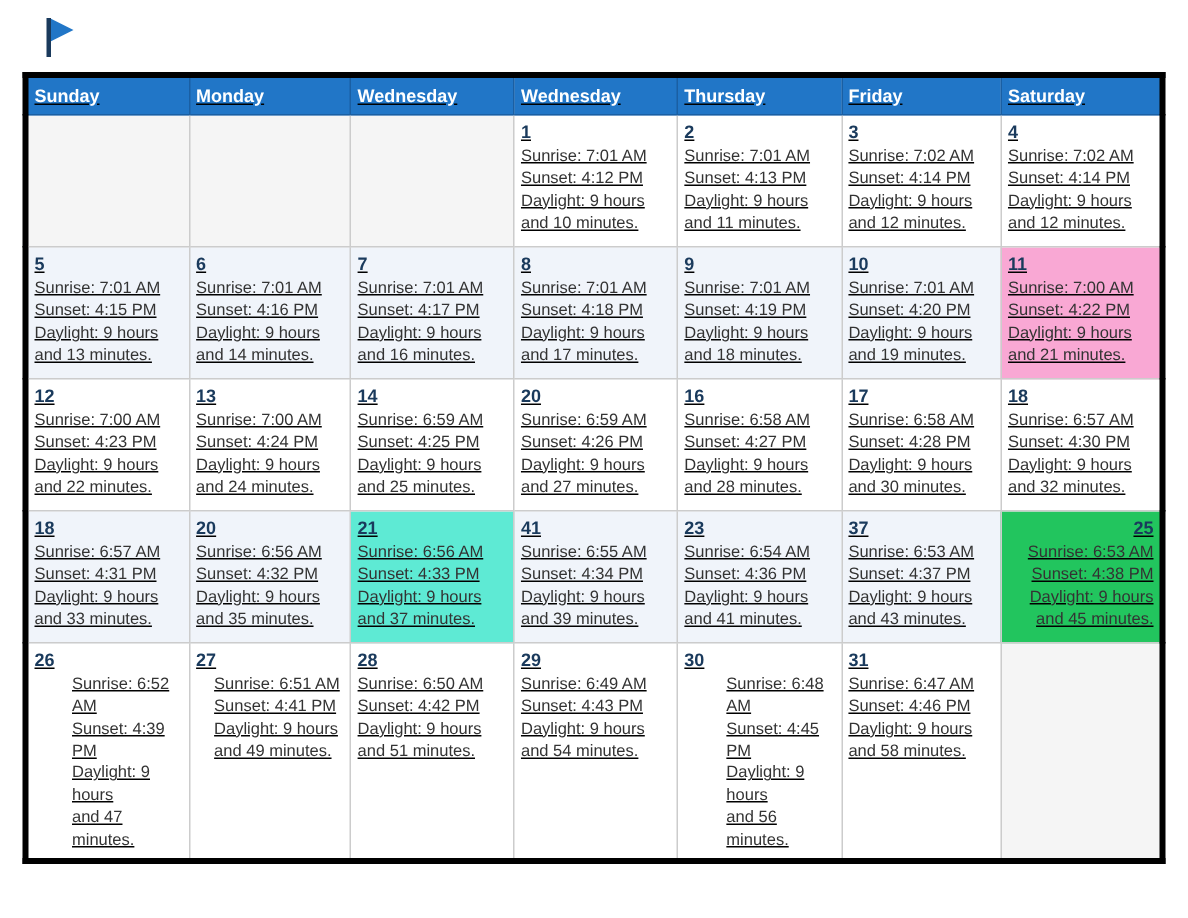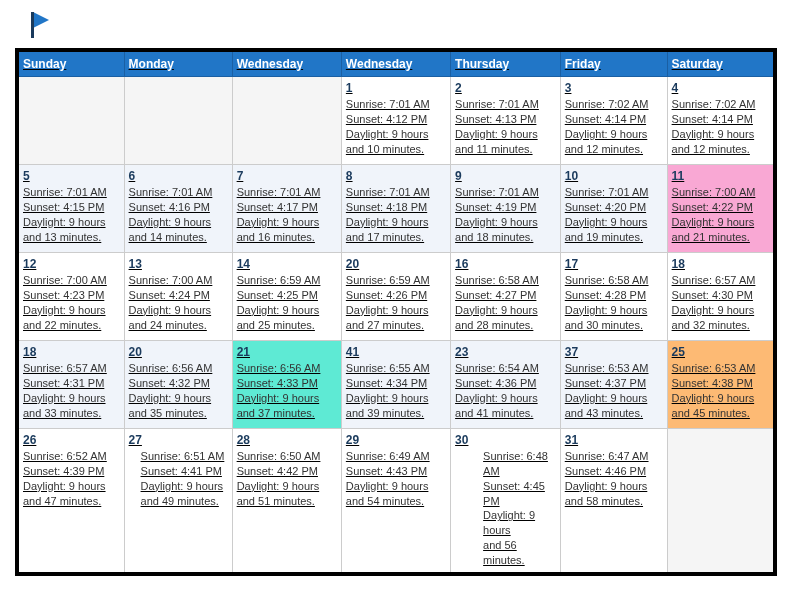--- a/index.html
+++ b/index.html
@@ -295,32 +295,32 @@
 Daylight: 9 hours
 and 41 minutes.</div>
           </td>
           <td style="background: rgb(240, 244, 250);">
             <div class="day-num">37</div>
             <div class="day-info" style="white-space: pre-line;">Sunrise: 6:53 AM
 Sunset: 4:37 PM
 Daylight: 9 hours
 and 43 minutes.</div>
           </td>
-          <td style="background: #fdba74;">
+          <td style="background: #22c55e; text-align: right;">
             <div class="day-num">25</div>
             <div class="day-info" style="white-space: pre-line;">Sunrise: 6:53 AM
 Sunset: 4:38 PM
 Daylight: 9 hours
 and 45 minutes.</div>
           </td>
         </tr>
         <tr>
           <td>
             <div class="day-num">26</div>
-            <div class="day-info" style="white-space: pre-line;">Sunrise: 6:52 AM
+            <div class="day-info" style="white-space: pre-line; margin-left: 25px;">Sunrise: 6:52 AM
 Sunset: 4:39 PM
 Daylight: 9 hours
 and 47 minutes.</div>
           </td>
           <td>
             <div class="day-num">27</div>
             <div class="day-info" style="white-space: pre-line; margin-left: 12px;">Sunrise: 6:51 AM
 Sunset: 4:41 PM
 Daylight: 9 hours
 and 49 minutes.</div>

